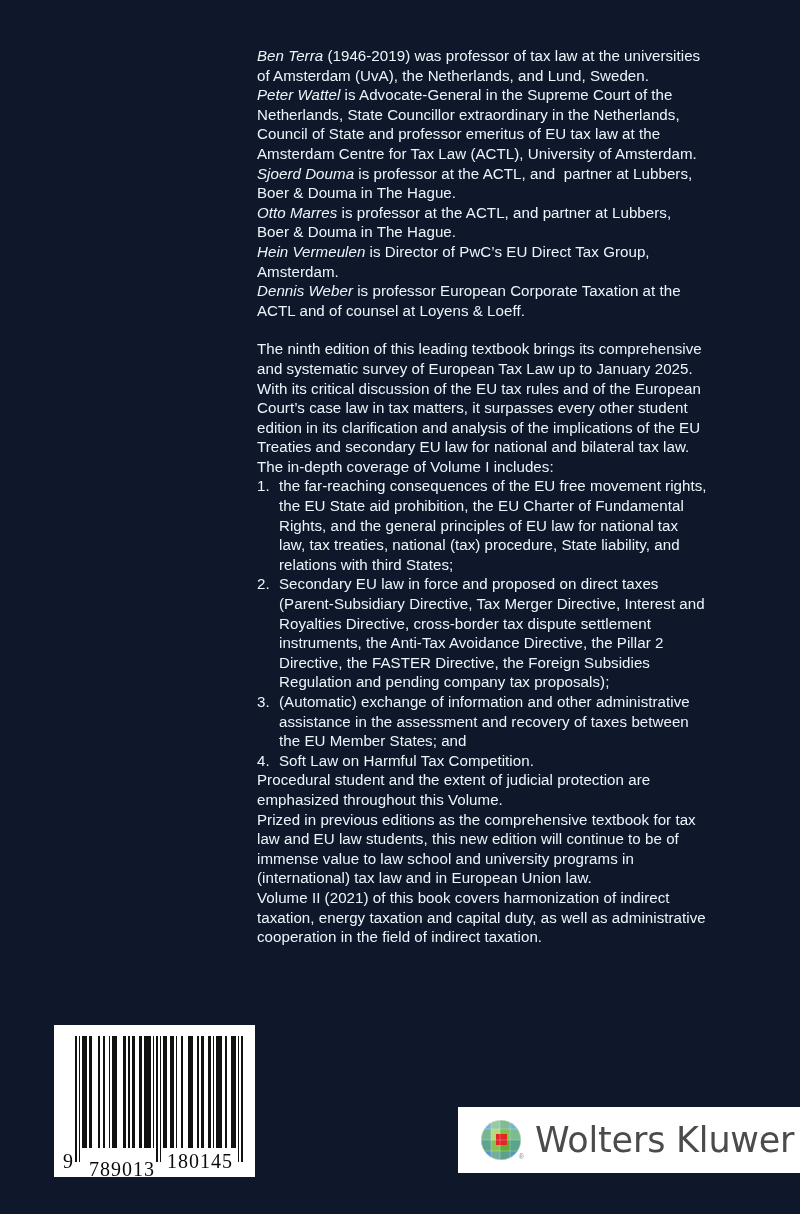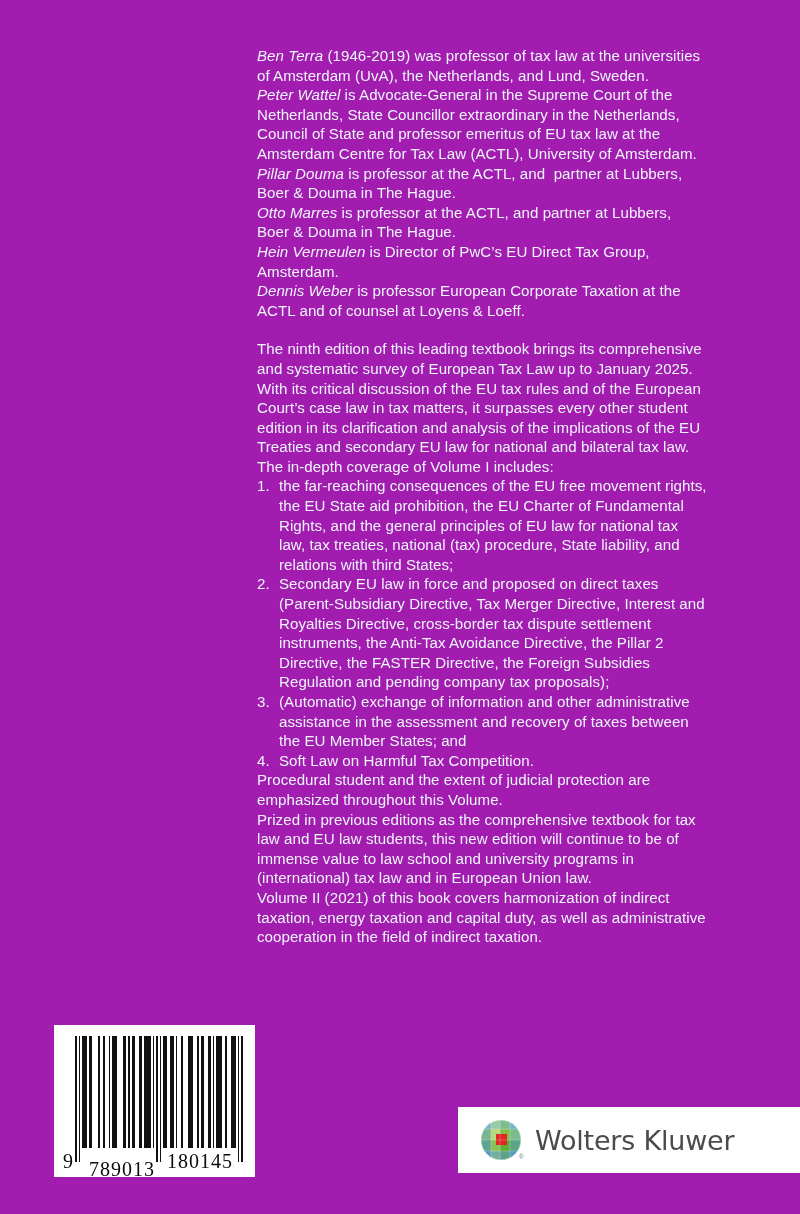--- a/index.html
+++ b/index.html
@@ -11,21 +11,21 @@
     width: 800px;
     height: 1214px;
     background: #0a4a85;
     font-family: "Liberation Sans", sans-serif;
     overflow: hidden;
     position: relative;
   }
   #cover {
     position: absolute;
     inset: 0;
-    background: #a21caf;
+    background: #0f172a;
   }
 
   
   #text-column {
     position: absolute;
     left: 257px;
     top: 46px;
     width: 480px;
     color: #eef4fb;
     font-size: 15.1px;
@@ -140,21 +140,21 @@
     position: absolute;
     right: -2px;
     bottom: 1px;
     font-size: 7px;
     color: #7d8b99;
     font-family: "Liberation Sans", sans-serif;
   }
   #logo-wordmark {
     margin-left: 13px;
     font-family: "DejaVu Sans", sans-serif;
-    font-size: 27px;
+    font-size: 35px;
     font-weight: 400;
     color: #4b4b4b;
     letter-spacing: -0.2px;
     white-space: nowrap;
     text-align: center;
   }
 </style>
 </head>
 <body>
 
@@ -170,21 +170,21 @@
       </p>
 
       <p class="para">
         <span class="ln"><span class="nm">Peter Wattel</span><span> is Advocate-General in the Supreme Court of the</span></span>
         <span class="ln">Netherlands, State Councillor extraordinary in the Netherlands,</span>
         <span class="ln">Council of State and professor emeritus of EU tax law at the</span>
         <span class="ln">Amsterdam Centre for Tax Law (ACTL), University of Amsterdam.</span>
       </p>
 
       <p class="para">
-        <span class="ln"><span class="nm">Pillar Douma</span><span> is professor at the ACTL, and  partner at Lubbers,</span></span>
+        <span class="ln"><span class="nm">Sjoerd Douma</span><span> is professor at the ACTL, and  partner at Lubbers,</span></span>
         <span class="ln">Boer &amp; Douma in The Hague.</span>
       </p>
 
       <p class="para">
         <span class="ln"><span class="nm">Otto Marres</span><span> is professor at the ACTL, and partner at Lubbers,</span></span>
         <span class="ln">Boer &amp; Douma in The Hague.</span>
       </p>
 
       <p class="para">
         <span class="ln"><span class="nm">Hein Vermeulen</span><span> is Director of PwC’s EU Direct Tax Group,</span></span>

